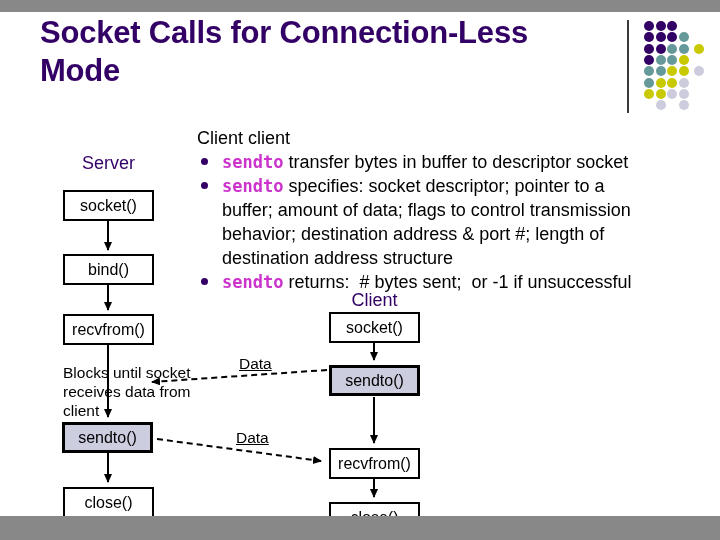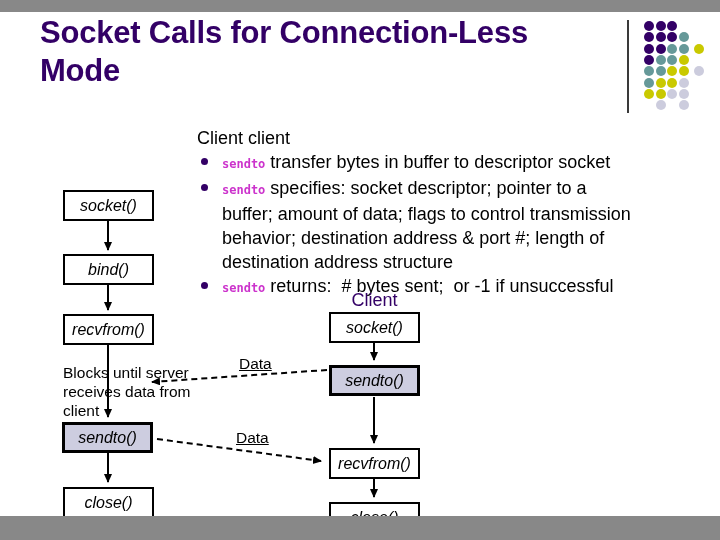--- a/index.html
+++ b/index.html
@@ -15,33 +15,32 @@
     color:var(--purple); white-space:pre-line; letter-spacing:-0.2px;
   }
   .separator { position:absolute; left:627px; top:8px; width:2px; height:93px; background:#3a3a3a; }
   .pdot { position:absolute; width:10px; height:10px; border-radius:50%; }
 
   .textblock { position:absolute; left:197px; top:114px; width:492px; }
   .intro { font-size:18px; line-height:24px; }
   ul.bullets { list-style:none; margin:0; padding:0; }
   li.bullet { position:relative; padding-left:25px; font-size:18px; line-height:24px; }
   .bdot { position:absolute; left:4px; top:8px; width:7px; height:7px; border-radius:50%; background:var(--purple); }
-  .kw { font-family:"DejaVu Sans Mono", monospace; font-weight:bold; color:var(--magenta); font-size:12px; }
+  .kw { font-family:"DejaVu Sans Mono", monospace; font-weight:bold; color:var(--magenta); font-size:17px; }
   .rest { white-space:pre-wrap; }
 
   .col-label { position:absolute; width:91px; text-align:center; font-size:18px; color:var(--purple); }
   .lbl-server { left:63px; top:141px; }
   .lbl-client { left:329px; top:278px; }
 
   .dbox {
     position:absolute; width:91px; height:31px; box-sizing:border-box;
     border:2px solid #000; background:#fff;
     display:flex; align-items:center; justify-content:center;
     font-size:16px;
-    font-style:italic;
   }
   .dbox.hl { background:var(--hl); border-width:3px; }
   .sv-socket   { left:63px;  top:178px; }
   .sv-bind     { left:63px;  top:242px; }
   .sv-recvfrom { left:63px;  top:302px; }
   .sv-sendto   { left:62px;  top:410px; }
   .sv-close    { left:63px;  top:475px; }
   .cl-socket   { left:329px; top:300px; }
   .cl-sendto   { left:329px; top:353px; }
   .cl-recvfrom { left:329px; top:436px; }
@@ -111,20 +110,21 @@
 buffer; amount of data; flags to control transmission
 behavior; destination address &amp; port #; length of
 destination address structure</span>
       </li>
       <li class="bullet">
         <span class="bdot"></span><span class="kw">sendto</span><span class="rest"> returns:  # bytes sent;  or -1 if unsuccessful</span>
       </li>
     </ul>
   </div>
 
+  <div class="col-label lbl-server">Server</div>
   <div class="col-label lbl-client">Client</div>
 
   <svg class="arrows" width="720" height="540" viewBox="0 0 720 540">
     <defs>
       <marker id="arw" markerWidth="10" markerHeight="9" refX="8" refY="4" orient="auto" markerUnits="userSpaceOnUse">
         <path d="M0,0 L9,4 L0,8 Z" fill="#000"></path>
       </marker>
     </defs>
 
     <line x1="108" y1="208" x2="108" y2="238" stroke="#000" stroke-width="2" marker-end="url(#arw)"></line>
@@ -144,19 +144,19 @@
   <div class="dbox sv-bind">bind()</div>
   <div class="dbox sv-recvfrom">recvfrom()</div>
   <div class="dbox hl sv-sendto">sendto()</div>
   <div class="dbox sv-close">close()</div>
 
   <div class="dbox cl-socket">socket()</div>
   <div class="dbox hl cl-sendto">sendto()</div>
   <div class="dbox cl-recvfrom">recvfrom()</div>
   <div class="dbox cl-close">close()</div>
 
-  <div class="note">Blocks until server
+  <div class="note">Blocks until socket
 receives data from
 client</div>
   <div class="data-label data-1">Data</div>
   <div class="data-label data-2">Data</div>
 
 </div>
 
 </body></html>

